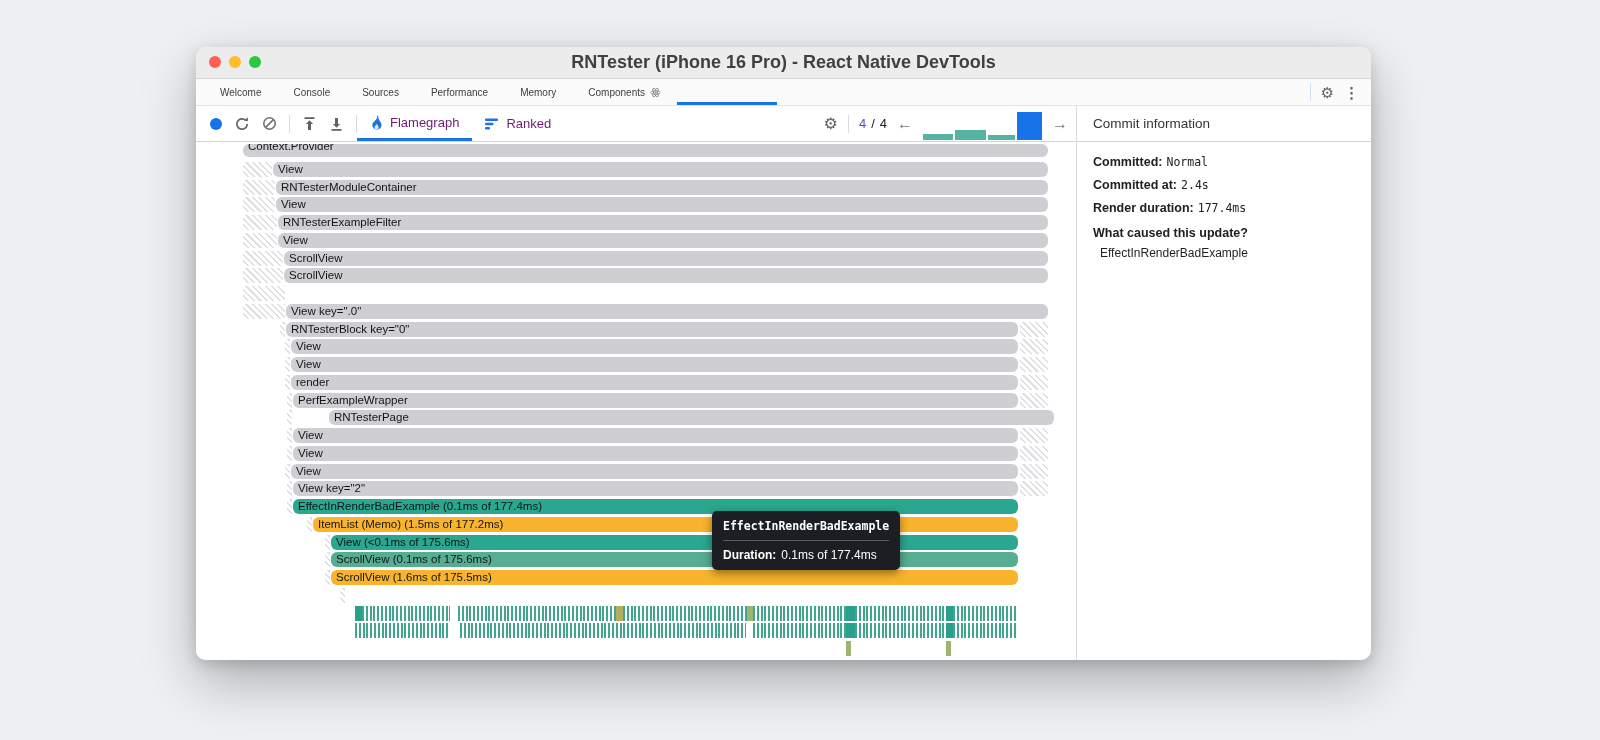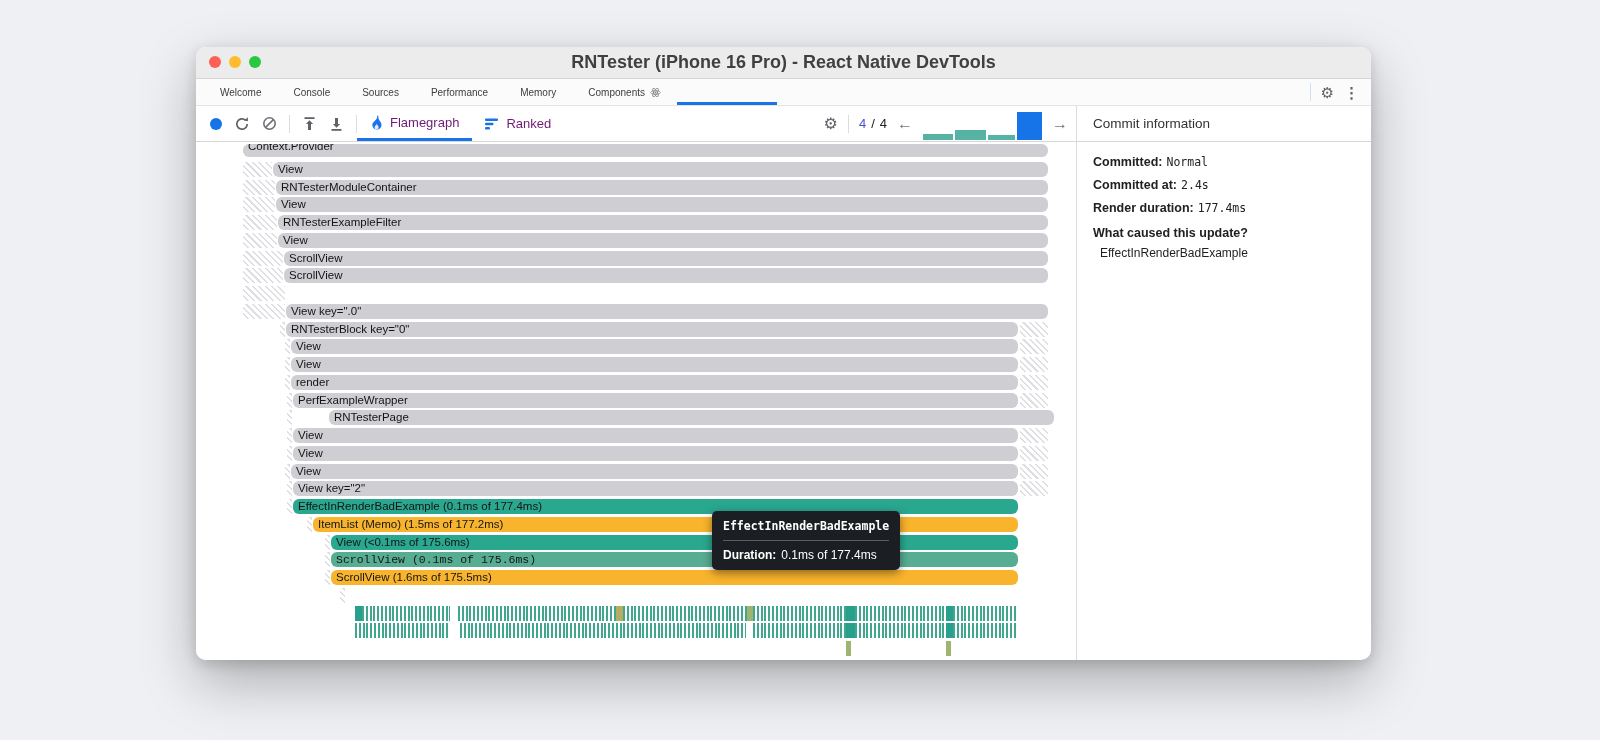--- a/index.html
+++ b/index.html
@@ -251,21 +251,21 @@
           <div class="hatch" style="left: 91px; width: 5px; top: 339px;"></div>
           <div class="hatch" style="left: 824px; width: 28px; top: 339px;"></div>
           <div class="frow c-gray" style="left: 97px; width: 725px; top: 339px;"><span>View key="2"</span></div>
           <div class="hatch" style="left: 91px; width: 5px; top: 357px;"></div>
           <div class="frow c-teal" style="left: 97px; width: 725px; top: 357px;"><span>EffectInRenderBadExample (0.1ms of 177.4ms)</span></div>
           <div class="hatch" style="left: 111px; width: 5px; top: 375px;"></div>
           <div class="frow c-amber" style="left: 117px; width: 705px; top: 375px;"><span>ItemList (Memo) (1.5ms of 177.2ms)</span></div>
           <div class="hatch" style="left: 129px; width: 5px; top: 393px;"></div>
           <div class="frow c-teal" style="left: 135px; width: 687px; top: 393px;"><span>View (&lt;0.1ms of 175.6ms)</span></div>
           <div class="hatch" style="left: 129px; width: 5px; top: 410px;"></div>
-          <div class="frow c-lightteal" style="left: 135px; width: 687px; top: 410px; font-family: Liberation Mono, monospace;"><span>ScrollView (0.1ms of 175.6ms)</span></div>
+          <div class="frow c-lightteal" style="left: 135px; width: 687px; top: 410px;"><span>ScrollView (0.1ms of 175.6ms)</span></div>
           <div class="hatch" style="left: 129px; width: 5px; top: 428px;"></div>
           <div class="frow c-amber" style="left: 135px; width: 687px; top: 428px;"><span>ScrollView (1.6ms of 175.5ms)</span></div>
           <div class="hatch" style="left: 144px; width: 5px; top: 446px;"></div>
           <div class="sseg solid" style="left: 159px; width: 7px; top: 464px;"></div>
           <div class="sseg stripes" style="left: 166px; width: 88px; top: 464px;"></div>
           <div class="sseg stripes" style="left: 262px; width: 158px; top: 464px;"></div>
           <div class="sseg oliveseg" style="left: 420px; width: 7px; top: 464px;"></div>
           <div class="sseg stripes" style="left: 427px; width: 124px; top: 464px;"></div>
           <div class="sseg greenseg" style="left: 551px; width: 6px; top: 464px;"></div>
           <div class="sseg stripes" style="left: 557px; width: 93px; top: 464px;"></div>

